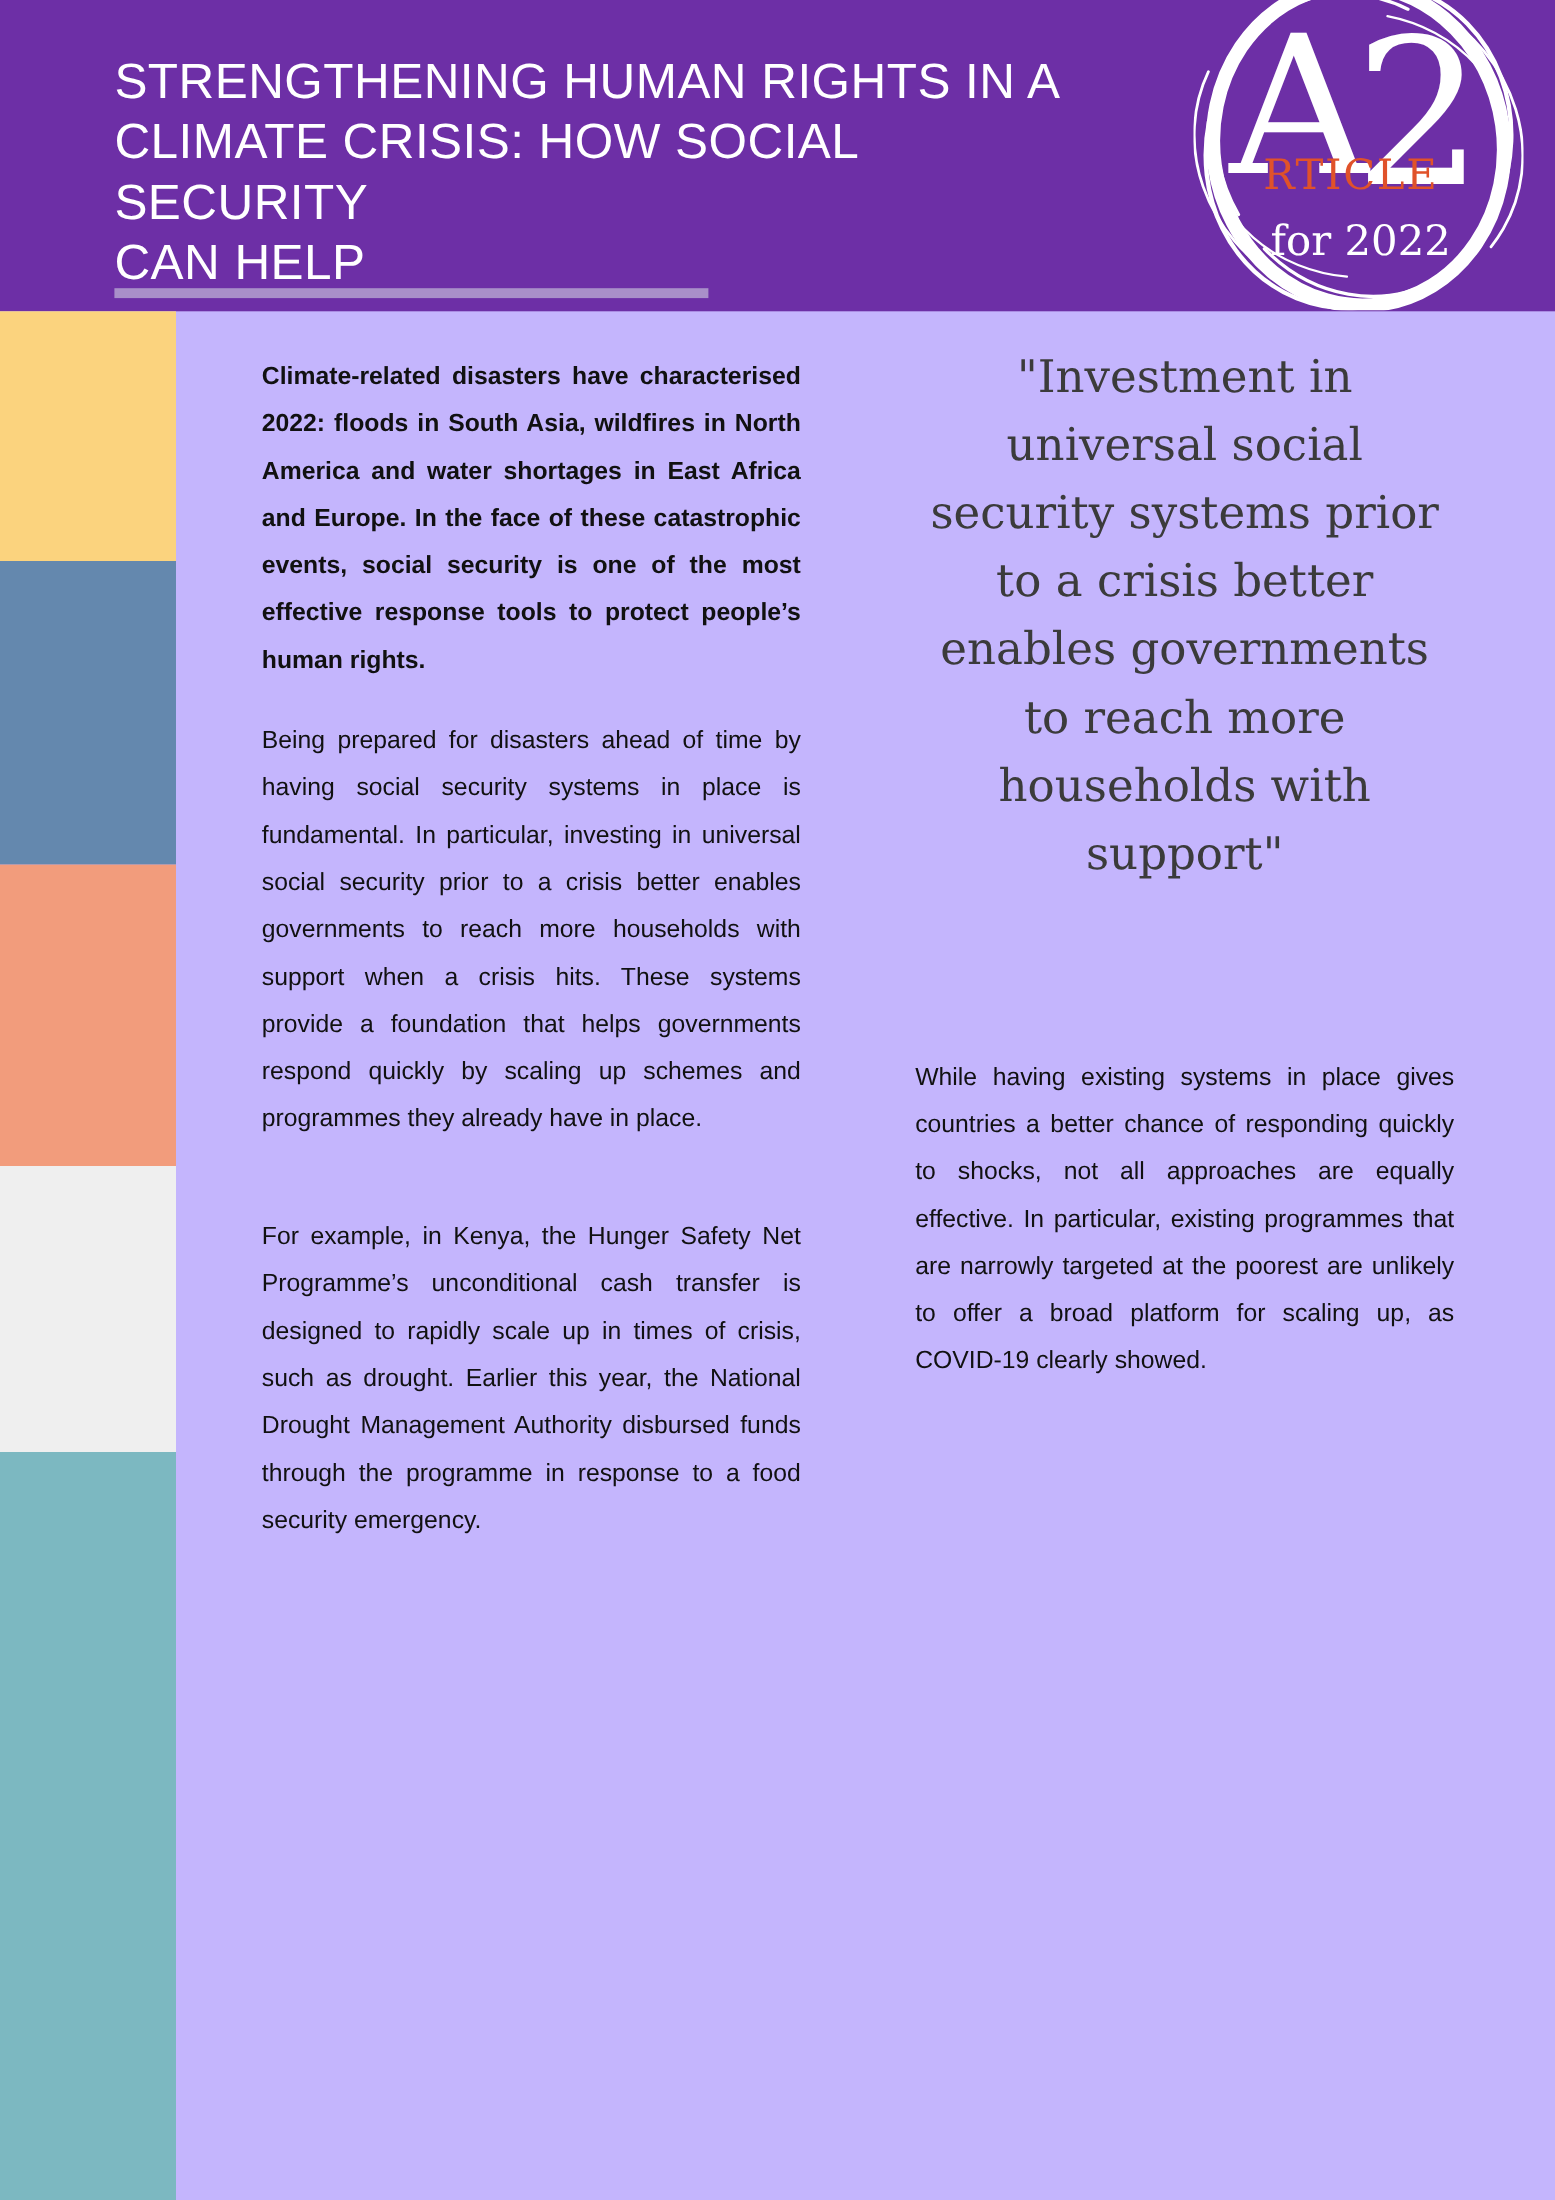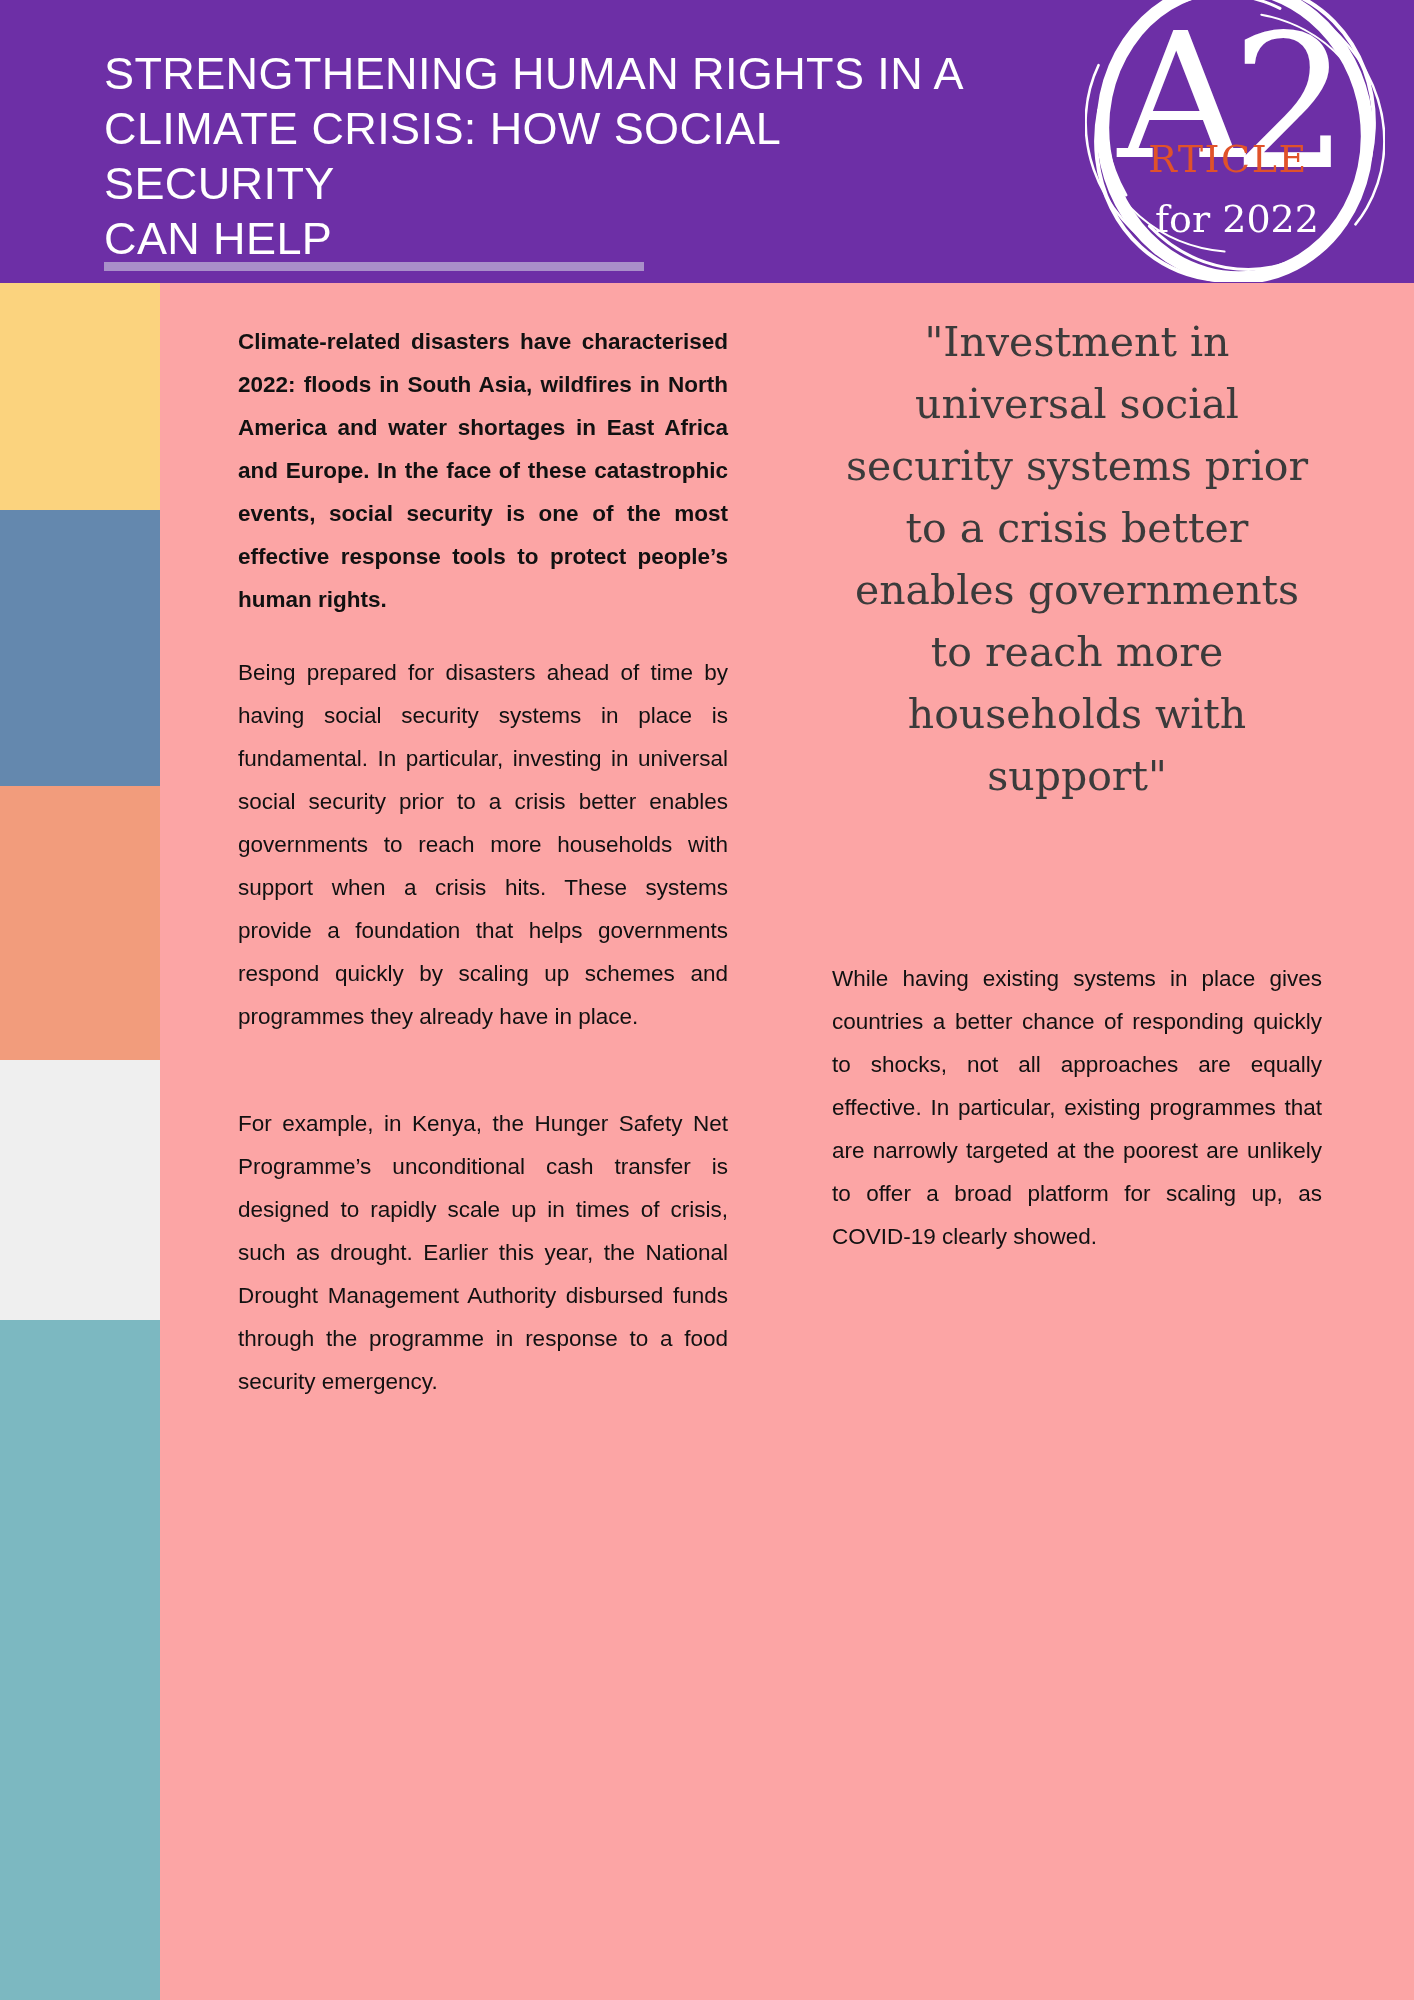--- a/index.html
+++ b/index.html
@@ -8,21 +8,21 @@
     width: 1414px;
     height: 2000px;
     background: #ffffff;
     font-family: "Liberation Sans", sans-serif;
   }
 
   .page {
     position: relative;
     width: 1414px;
     height: 2000px;
-    background: #fca5a5;
+    background: #c4b5fd;
     overflow: hidden;
   }
 
   
   .header {
     position: absolute;
     left: 0; top: 0;
     width: 1414px;
     height: 283px;
     background: #6D2FA6;

